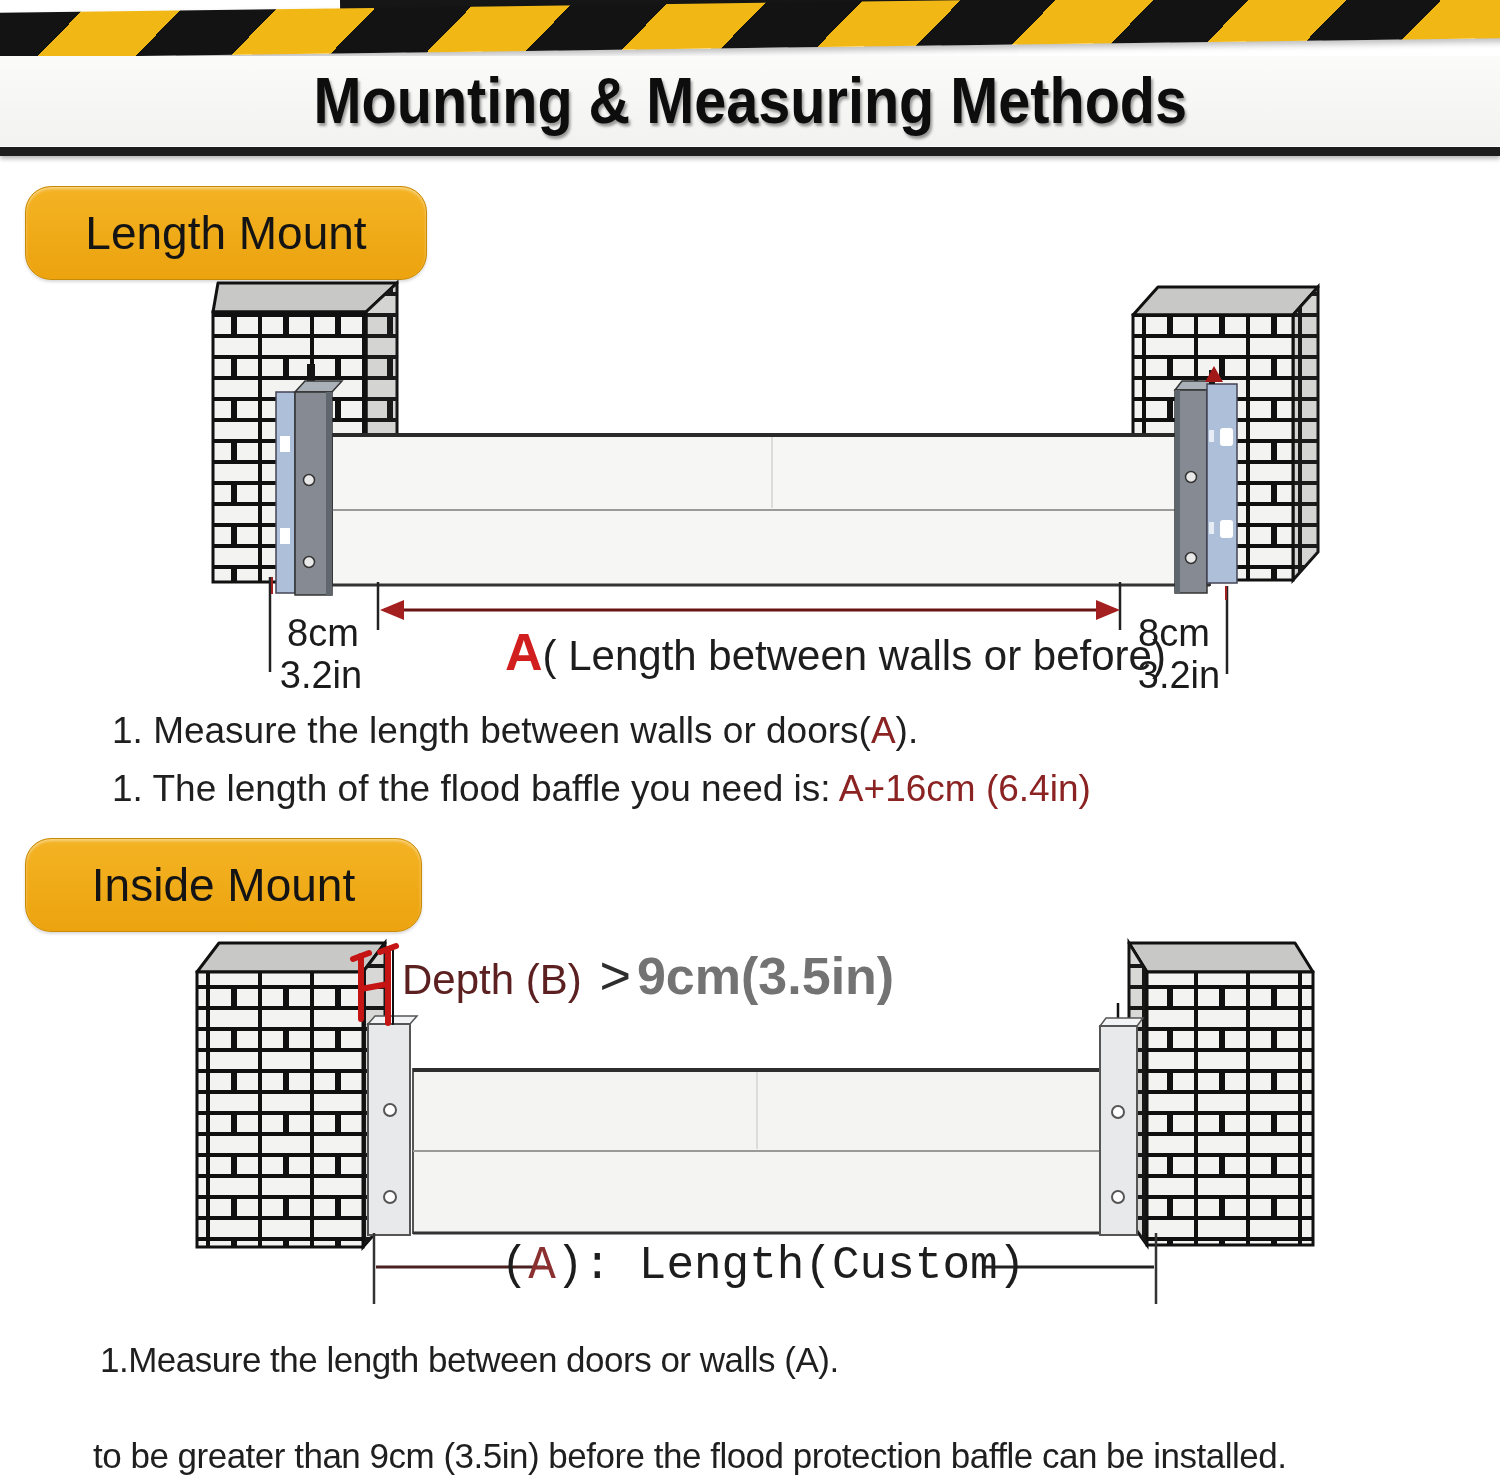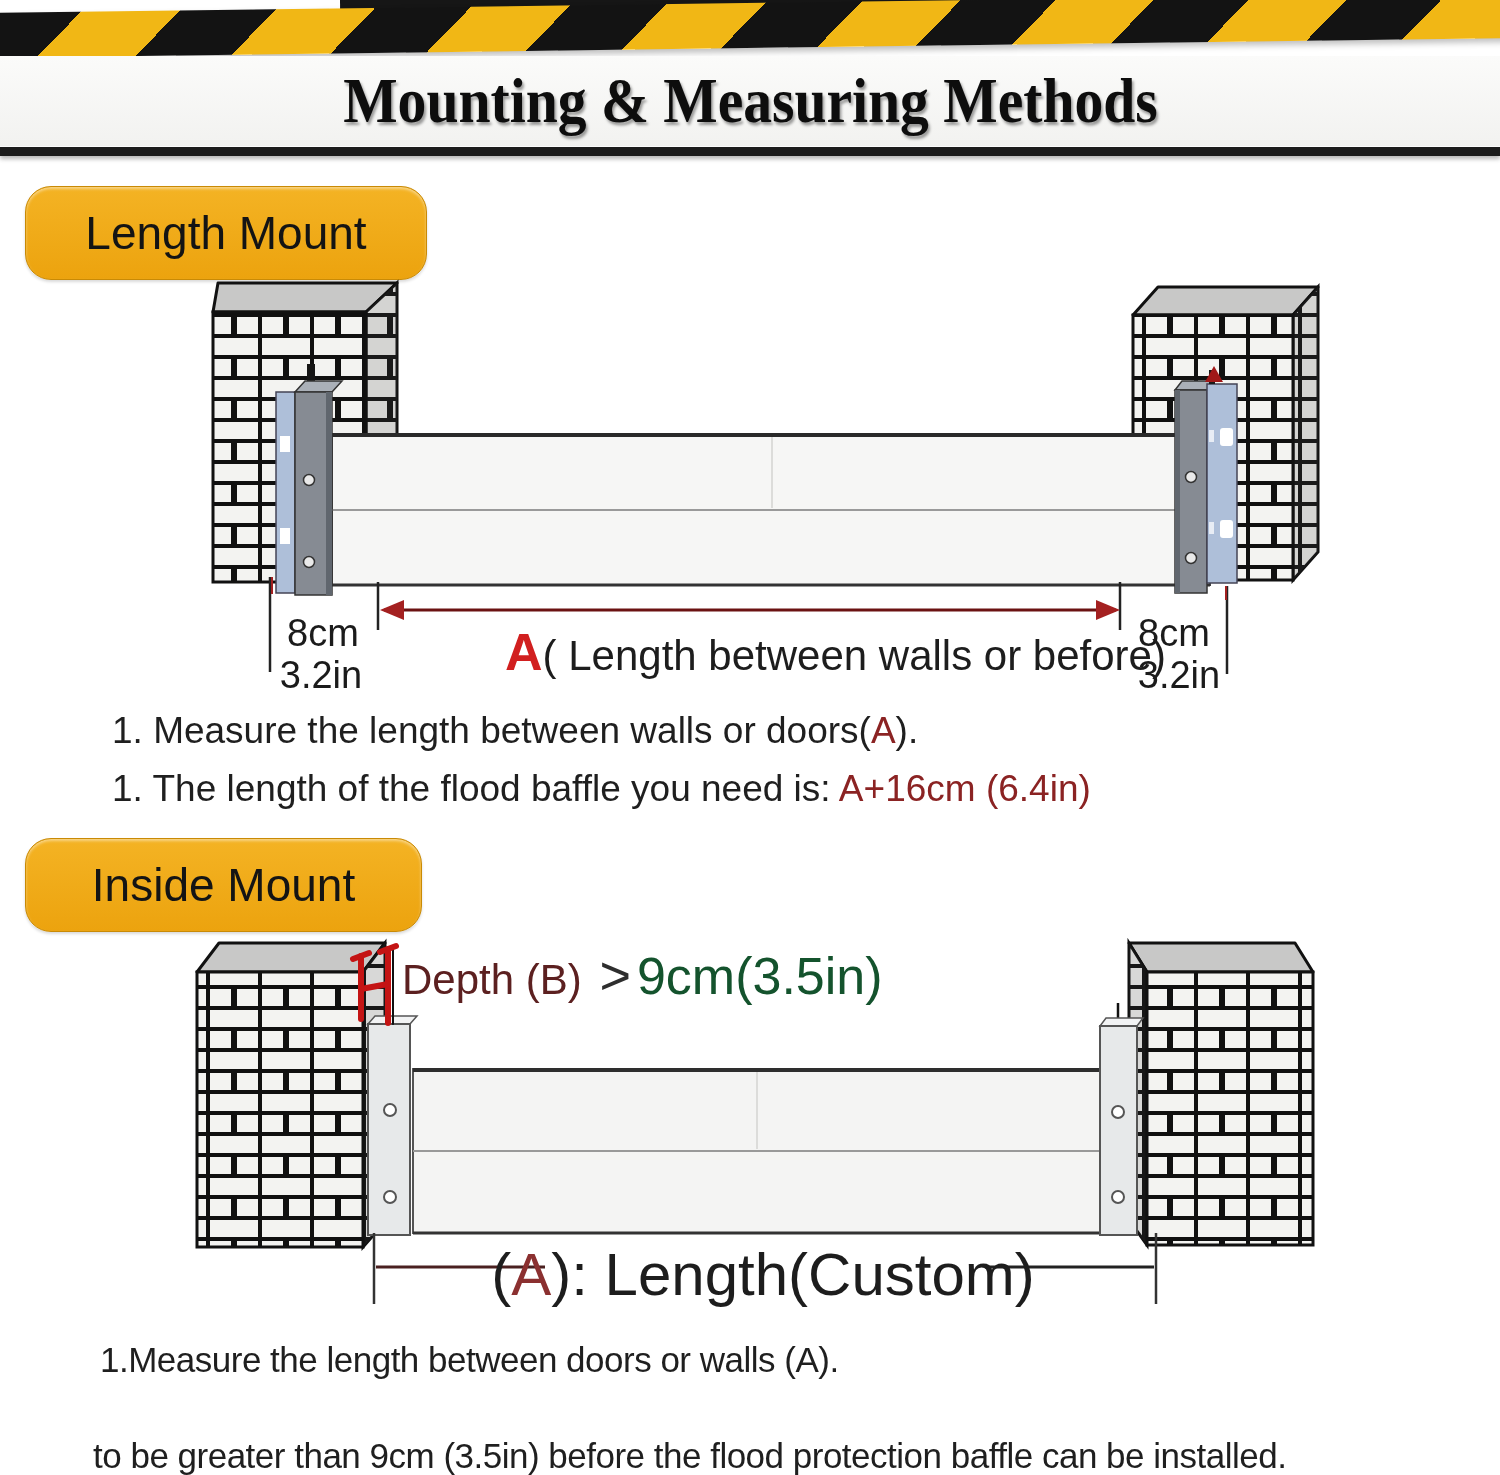--- a/index.html
+++ b/index.html
@@ -8,21 +8,21 @@
 
   
   .tape-back{position:absolute;top:-16px;left:340px;right:-20px;height:26px;
              background:#161616;transform:rotate(-0.55deg);}
   .tape{position:absolute;left:-15px;right:-15px;top:3px;height:45px;
         transform:rotate(-0.75deg);
         background:repeating-linear-gradient(135deg,#131313 0 68px,#f1b715 68px 138px);
         box-shadow:0 4px 6px rgba(0,0,0,.25);}
   .title-band{position:absolute;left:0;top:56px;width:1500px;height:90px;
               display:flex;align-items:center;justify-content:center;
-              background:linear-gradient(180deg,#fbfbfa,#f2f2f0);font-family:Liberation Serif, serif;}
+              background:linear-gradient(180deg,#fbfbfa,#f2f2f0);}
   .title-band h1{margin:0;font-size:64px;font-weight:700;color:#0d0d0d;
                  transform:scaleX(0.9);letter-spacing:0;
                  text-shadow:2px 3px 3px rgba(0,0,0,.38);}
   .title-rule{position:absolute;left:0;top:147px;width:1500px;height:9px;
               background:#1c1c1c;box-shadow:0 3px 4px rgba(0,0,0,.28);}
 
   
   .badge{position:absolute;display:flex;align-items:center;justify-content:center;
          border-radius:26px;border:1px solid #c98a05;
          background:linear-gradient(180deg,#f4b324,#eca30e);
@@ -46,24 +46,24 @@
   .a-label .rest{font-size:42px;color:#1d1d1d;}
 
   .steps{position:absolute;font-size:37px;color:#1f1f1f;}
   .steps-outside{left:112px;top:710px;}
   .steps-outside .step{margin:0 0 16px 0;white-space:nowrap;}
   .maroon{color:#8b2323;}
 
   .depth-label{position:absolute;left:402px;top:944px;white-space:nowrap;}
   .depth-label .d1{font-size:42px;color:#5c2020;}
   .depth-label .d2{font-size:54px;color:#2e2e2e;padding:0 6px;}
-  .depth-label .d3{font-size:52px;color:#14532d;}
+  .depth-label .d3{font-size:52px;color:#737373;font-weight:bold;}
 
   .custom-label{position:absolute;left:763px;top:1240px;transform:translateX(-50%);
-                white-space:nowrap;font-size:60px;color:#1d1d1d;}
+                white-space:nowrap;font-size:46px;color:#1d1d1d;font-family:Liberation Mono, monospace;}
   .custom-label .red-a{color:#8b3030;}
 
   .istep{position:absolute;font-size:35px;letter-spacing:-0.5px;color:#1f1f1f;white-space:nowrap;}
   .istep1{left:100px;top:1340px;}
   .istep2{left:103px;top:1394px;}
   .istep3{left:93px;top:1436px;}
 </style>
 </head>
 <body>
 

